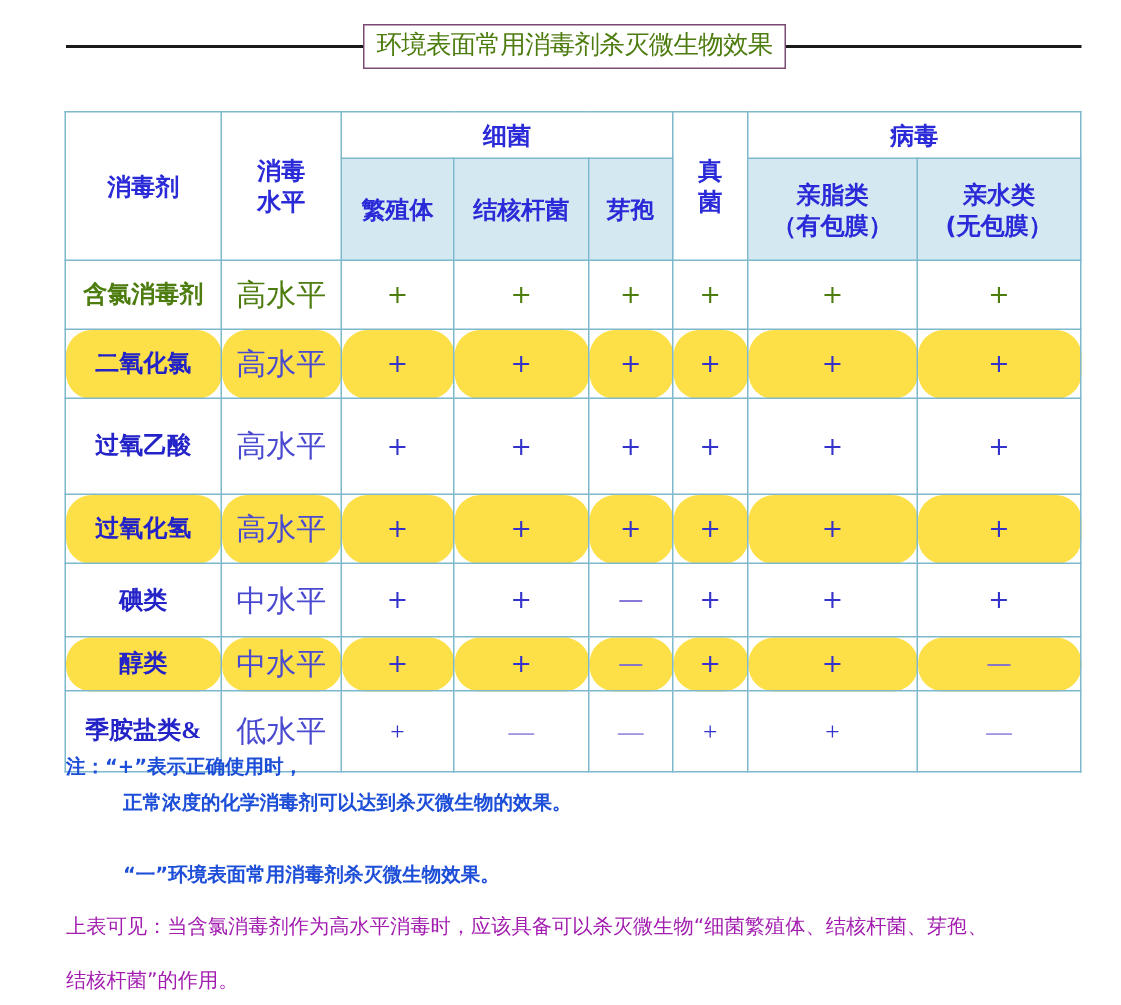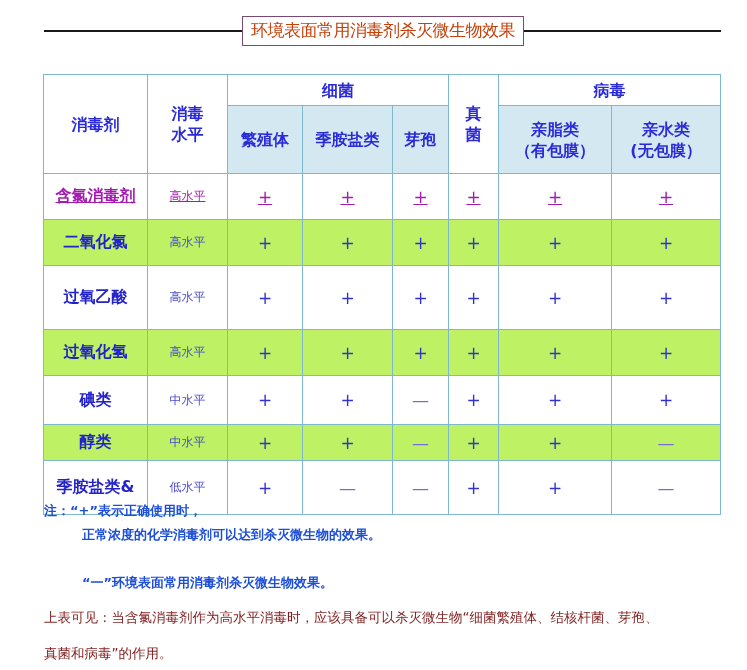--- a/index.html
+++ b/index.html
@@ -1,32 +1,32 @@
 <!DOCTYPE html>
 <html><head>
 <meta charset="utf-8">
 <style>
   html, body { margin: 0; padding: 0; background: #ffffff; }
   body { width: 747px; height: 670px; position: relative; overflow: hidden; font-family: "DejaVu Sans", "Liberation Sans", sans-serif; }
   .title-line { position: absolute; top: 30px; height: 2px; background: #1a1a1a; }
   .title-line.left { left: 44px; width: 198px; }
   .title-line.right { left: 524px; width: 197px; }
-  .title-box { position: absolute; left: 242px; top: 16px; width: 282px; height: 30px; box-sizing: border-box; border: 1.5px solid #7b4a73; color: #c2410c; font-size: 17px; line-height: 27px; text-align: center; background: #fff; letter-spacing: -0.5px; }
+  .title-box { position: absolute; left: 242px; top: 16px; width: 282px; height: 30px; box-sizing: border-box; border: 1.5px solid #7b4a73; color: #4d7c0f; font-size: 17px; line-height: 27px; text-align: center; background: #fff; letter-spacing: -0.5px; }
   table.main { position: absolute; left: 43px; top: 74px; border-collapse: collapse; table-layout: fixed; }
   table.main td { border: 1.5px solid #7db8cc; text-align: center; vertical-align: middle; padding: 0; }
   .hdr { color: #2a2ad8; font-weight: bold; font-size: 16px; line-height: 21px; }
   .sub { background: #d3e8f1; }
-  .shade td { background: #bef264; }
+  .shade td { background: #fde047; border-radius: 17px; }
   .agent { font-weight: bold; color: #2323c8; font-size: 16px; }
-  .level { color: #4a4ad0; font-size: 12px; }
-  .red .agent, .red .level, .red .mark { color: #a21caf; text-decoration: underline; }
+  .level { color: #4a4ad0; font-size: 20px; }
+  .red .agent, .red .level, .red .mark { color: #4d7c0f; }
   .mark { color: #3333cc; font-size: 17px; }
   .dash { color: #7a6ad6; }
   .notes { position: absolute; left: 44px; font-size: 13px; color: #1d4ed8; font-weight: bold; }
-  .para { position: absolute; left: 44px; font-size: 13.5px; color: #7f1d1d; text-align: right; }
+  .para { position: absolute; left: 44px; font-size: 13.5px; color: #a21caf; text-align: right; }
 </style>
 </head>
 <body>
 
 <div class="title-line left"></div>
 <div class="title-box">环境表面常用消毒剂杀灭微生物效果</div>
 <div class="title-line right"></div>
 
 <table class="main">
   <colgroup>
@@ -48,21 +48,21 @@
     </td>
     <td colspan="3" class="hdr">细菌</td>
     <td rowspan="2" class="hdr">
       <div>真</div>
       <div>菌</div>
     </td>
     <td colspan="2" class="hdr">病毒</td>
   </tr>
   <tr style="height:68px">
     <td class="hdr sub">繁殖体</td>
-    <td class="hdr sub">季胺盐类</td>
+    <td class="hdr sub">结核杆菌</td>
     <td class="hdr sub">芽孢</td>
     <td class="hdr sub">
       <div>亲脂类</div>
       <div>（有包膜）</div>
     </td>
     <td class="hdr sub">
       <div>亲水类</div>
       <div>(无包膜）</div>
     </td>
   </tr>
@@ -121,30 +121,30 @@
       <tr class="shade" style="height: 36px;">
         <td class="agent">醇类</td>
         <td class="level">中水平</td>
         <td class="mark">+</td>
         <td class="mark">+</td>
         <td class="mark dash">—</td>
         <td class="mark">+</td>
         <td class="mark">+</td>
         <td class="mark dash">—</td>
       </tr>
-      <tr style="height: 54px;">
+      <tr style="height: 54px; font-family: Liberation Serif, serif;">
         <td class="agent">季胺盐类&amp;</td>
         <td class="level">低水平</td>
         <td class="mark">+</td>
         <td class="mark dash">—</td>
         <td class="mark dash">—</td>
         <td class="mark">+</td>
         <td class="mark">+</td>
         <td class="mark dash">—</td>
       </tr>
     </tbody>
 </table>
 
 <div class="notes" style="top:502px">注：“+”表示正确使用时，</div>
 <div class="notes" style="top:526px; left:82px">正常浓度的化学消毒剂可以达到杀灭微生物的效果。</div>
 <div class="notes" style="top:574px; left:82px">“一”环境表面常用消毒剂杀灭微生物效果。</div>
 <div class="para" style="top:609px">上表可见：当含氯消毒剂作为高水平消毒时，应该具备可以杀灭微生物“细菌繁殖体、结核杆菌、芽孢、</div>
-<div class="para" style="top:645px">真菌和病毒”的作用。</div>
+<div class="para" style="top:645px">结核杆菌”的作用。</div>
 
 </body></html>

